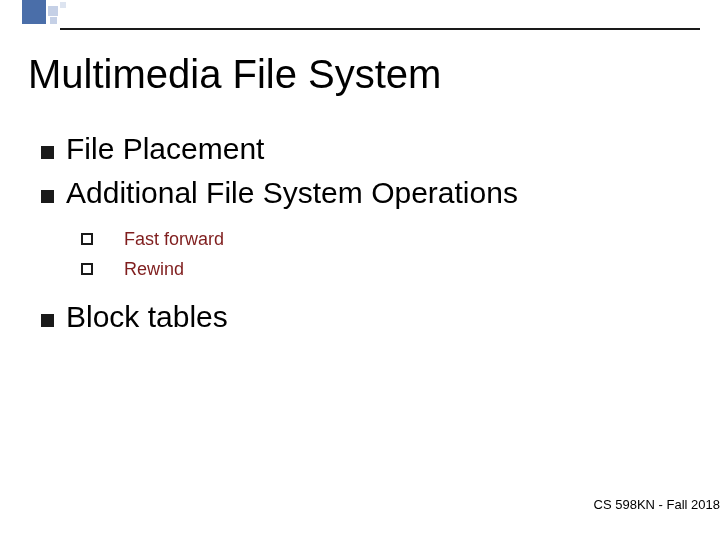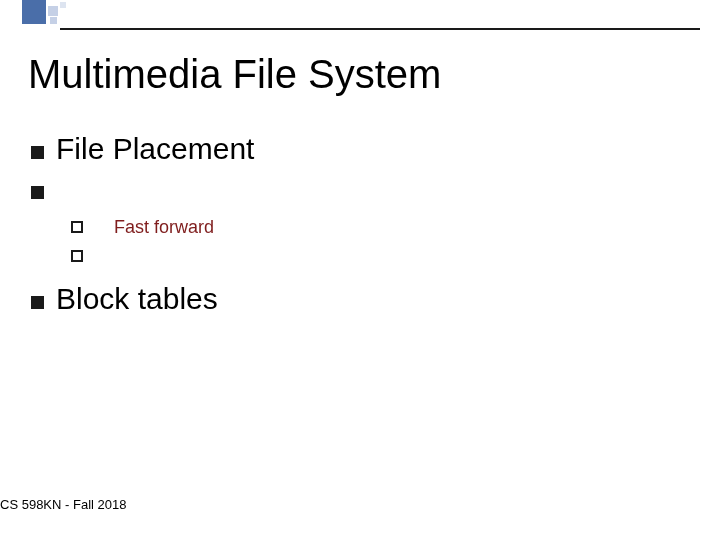--- a/index.html
+++ b/index.html
@@ -62,21 +62,21 @@
     position: absolute;
     top: 52px;
     left: 28px;
     font-size: 40px;
     font-weight: 400;
     color: #000;
   }
   .body {
     position: absolute;
     top: 130px;
-    left: 31px;
+    left: 41px;
     width: 640px;
   }
   .lvl1 {
     display: flex;
     align-items: baseline;
     margin-bottom: 6px;
   }
   .lvl1 .bullet {
     width: 13px;
     height: 13px;
@@ -112,21 +112,21 @@
     font-size: 18px;
     color: #7f1d1d;
     line-height: 1.25;
     margin-left: 21px;
   }
   .footer {
     position: absolute;
     bottom: 28px;
     left: 0;
     width: 720px;
-    text-align: left;
+    text-align: right;
     font-size: 13px;
     color: #000;
   }
 </style>
 </head>
 <body>
 
 <div class="decoration">
   <div class="big-square"></div>
   <div class="small-square-1"></div>
@@ -140,29 +140,31 @@
 <div class="body">
 
   <div class="lvl1">
     <div class="bullet"></div>
     <div class="text">File Placement</div>
   </div>
 
 
   <div class="lvl1">
     <div class="bullet"></div>
+    <div class="text">Additional File System Operations</div>
   </div>
 
   <div class="lvl2-group">
     <div class="lvl2">
       <div class="bullet"></div>
       <div class="text">Fast forward</div>
     </div>
     <div class="lvl2">
       <div class="bullet"></div>
+      <div class="text">Rewind</div>
     </div>
   </div>
 
   <div class="lvl1">
     <div class="bullet"></div>
     <div class="text">Block tables</div>
   </div>
 
 </div>
 

